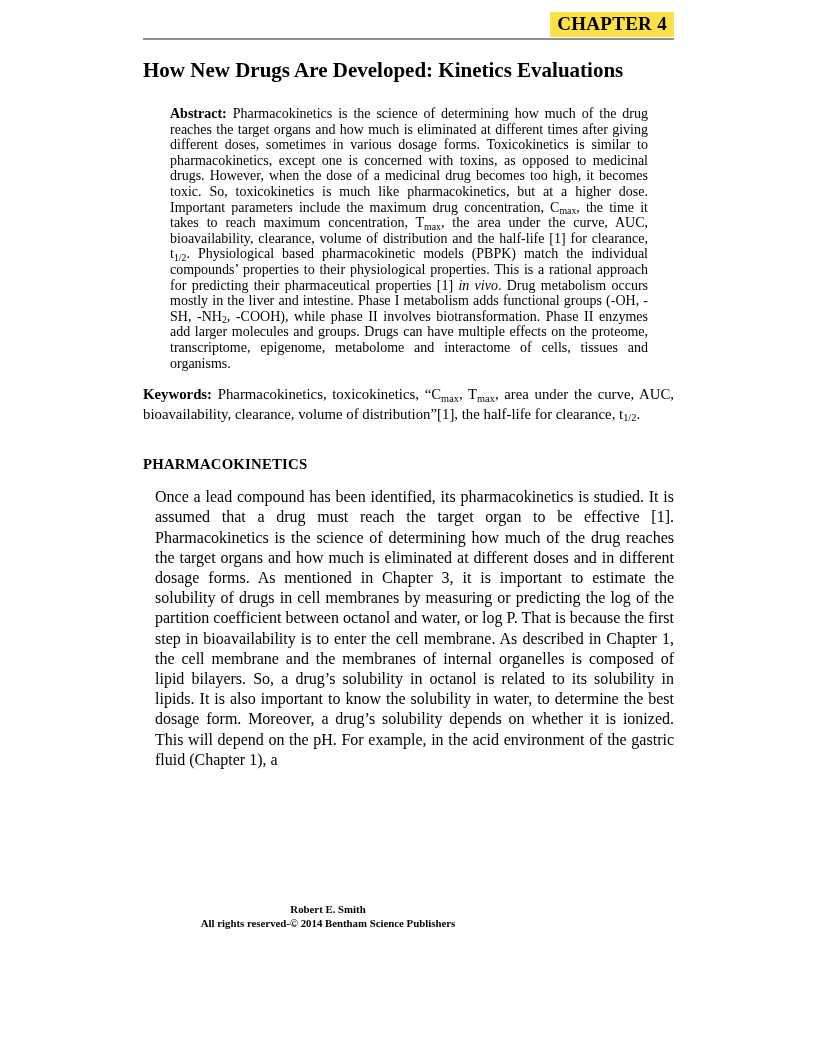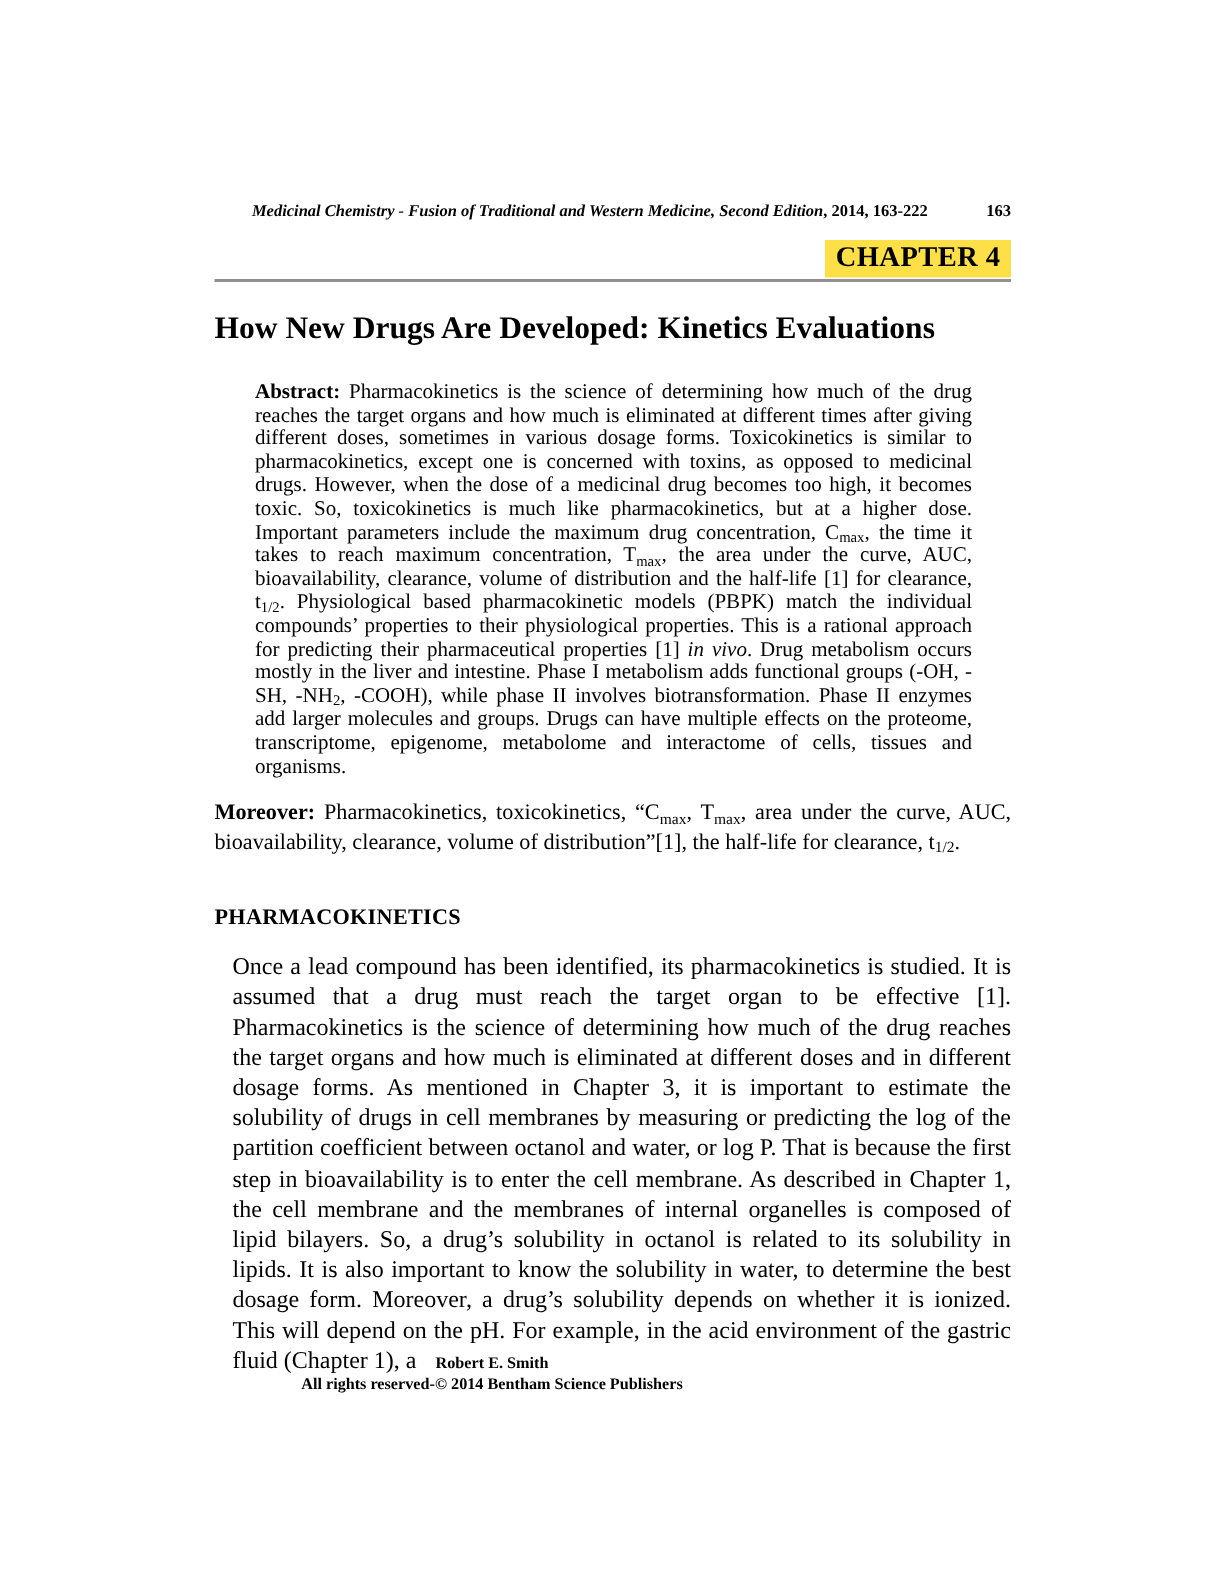--- a/index.html
+++ b/index.html
@@ -94,36 +94,32 @@
     position: relative;
     top: 0.25em;
   }
 </style>
 </head>
 <body>
 
 <div class="page">
   <div class="content">
 
-    <div class="page-header">
-      <span class="running-title"><i>Medicinal Chemistry - Fusion of Traditional and Western Medicine, Second Edition</i><span>, 2014, 163-222</span></span>
-      <span class="page-number">163</span>
-    </div>
 
     <div class="chapter-badge-row">
       <span class="chapter-badge">CHAPTER 4</span>
     </div>
 
     <hr class="header-divider">
 
     <h1 class="chapter-title" style="margin-bottom:0;">How New Drugs Are Developed: Kinetics Evaluations</h1>
 
     <p class="abstract" style="margin-bottom:0;"><b>Abstract:</b><span> Pharmacokinetics is the science of determining how much of the drug reaches the target organs and how much is eliminated at different times after giving different doses, sometimes in various dosage forms. Toxicokinetics is similar to pharmacokinetics, except one is concerned with toxins, as opposed to medicinal drugs. However, when the dose of a medicinal drug becomes too high, it becomes toxic. So, toxicokinetics is much like pharmacokinetics, but at a higher dose. Important parameters include the maximum drug concentration, C</span><sub>max</sub><span>, the time it takes to reach maximum concentration, T</span><sub>max</sub><span>, the area under the curve, AUC, bioavailability, clearance, volume of distribution and the half-life [1] for clearance, t</span><sub>1/2</sub><span>. Physiological based pharmacokinetic models (PBPK) match the individual compounds’ properties to their physiological properties. This is a rational approach for predicting their pharmaceutical properties [1] </span><i>in vivo</i><span>. Drug metabolism occurs mostly in the liver and intestine. Phase I metabolism adds functional groups (-OH, -SH, -NH</span><sub>2</sub><span>, -COOH), while phase II involves biotransformation. Phase II enzymes add larger molecules and groups. Drugs can have multiple effects on the proteome, transcriptome, epigenome, metabolome and interactome of cells, tissues and organisms.</span></p>
 
-    <p class="keywords" style="margin-bottom:0;"><b>Moreover:</b><span> Pharmacokinetics, toxicokinetics, “C</span><sub>max</sub><span>, T</span><sub>max</sub><span>, area under the curve, AUC, bioavailability, clearance, volume of distribution”[1], the half-life for clearance, t</span><sub>1/2</sub><span>.</span></p>
+    <p class="keywords" style="margin-bottom:0;"><b>Keywords:</b><span> Pharmacokinetics, toxicokinetics, “C</span><sub>max</sub><span>, T</span><sub>max</sub><span>, area under the curve, AUC, bioavailability, clearance, volume of distribution”[1], the half-life for clearance, t</span><sub>1/2</sub><span>.</span></p>
 
     <h2 class="section-heading" style="margin-bottom:0;margin-top:32px;">PHARMACOKINETICS</h2>
 
     <p class="body-paragraph" style="margin-bottom:0;">Once a lead compound has been identified, its pharmacokinetics is studied. It is assumed that a drug must reach the target organ to be effective [1]. Pharmacokinetics is the science of determining how much of the drug reaches the target organs and how much is eliminated at different doses and in different dosage forms. As mentioned in Chapter 3, it is important to estimate the solubility of drugs in cell membranes by measuring or predicting the log of the partition coefficient between octanol and water, or log P. That is because the first step in bioavailability is to enter the cell membrane. As described in Chapter 1, the cell membrane and the membranes of internal organelles is composed of lipid bilayers. So, a drug’s solubility in octanol is related to its solubility in lipids. It is also important to know the solubility in water, to determine the best dosage form. Moreover, a drug’s solubility depends on whether it is ionized. This will depend on the pH. For example, in the acid environment of the gastric fluid (Chapter 1), a</p>
 
   </div>
 
   <div class="page-footer">
     <div>Robert E. Smith</div>
     <div>All rights reserved-© 2014 Bentham Science Publishers</div>

